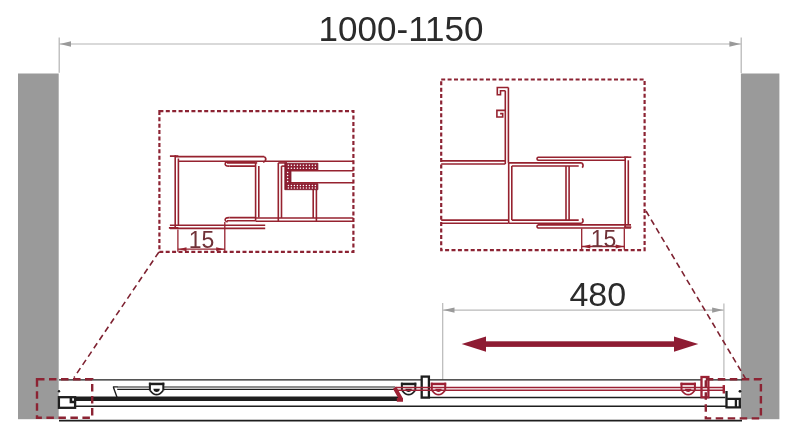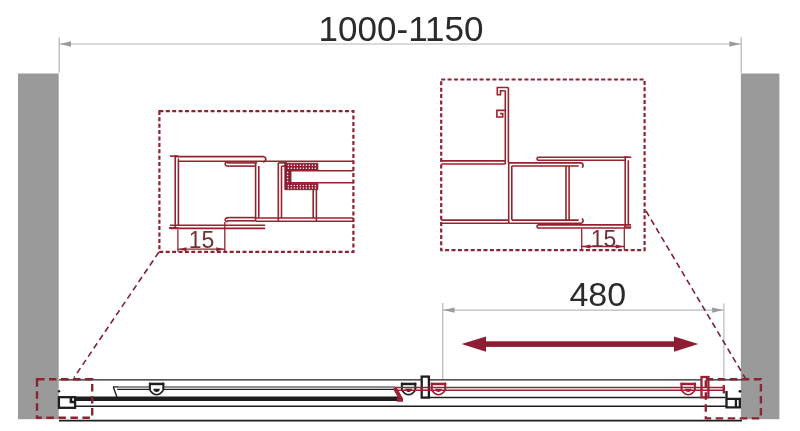--- a/index.html
+++ b/index.html
@@ -1,17 +1,17 @@
 <!DOCTYPE html>
 <html><head>
 <meta charset="utf-8">
 <style>
 html,body{margin:0;padding:0;background:#fff;}
 #stage{position:relative;width:800px;height:431px;background:#fff;overflow:hidden;
-  font-family:"Liberation Sans", sans-serif;}
+  font-family:"Liberation Sans", sans-serif;border-radius:32px;}
 svg{position:absolute;left:0;top:0;}
 </style>
 </head>
 <body>
 <div id="stage">
 <svg width="800" height="431" viewBox="0 0 800 431">
 
 <rect x="18" y="73.5" width="40.7" height="345.7" fill="#9a9a9a"></rect>
 
 <rect x="740.9" y="73.5" width="38.5" height="345.7" fill="#9a9a9a"></rect>

